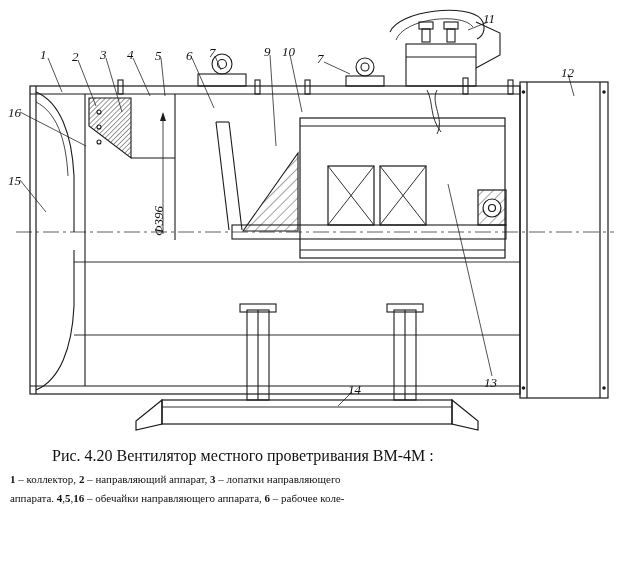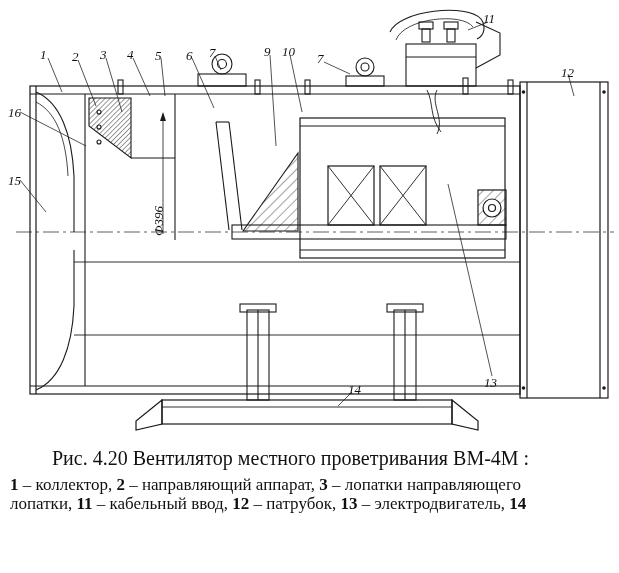--- a/index.html
+++ b/index.html
@@ -2,22 +2,22 @@
 <html><head>
 <meta charset="utf-8">
 <style>
   html,body{margin:0;padding:0;background:#ffffff;}
   body{width:619px;height:573px;overflow:hidden;font-family:"Liberation Serif",serif;color:#111;}
   .page{position:relative;width:619px;height:573px;background:#fff;}
   .drawing{position:relative;width:619px;height:445px;}
   .drawing svg{position:absolute;left:0;top:0;}
   .callout{position:absolute;font-style:italic;font-size:13px;line-height:13px;color:#111;transform-origin:0 0;white-space:nowrap;}
   .caption{padding:2px 10px 0 10px;}
-  .caption-title{font-size:20px;padding-left:42px;margin-bottom:5px;white-space:nowrap;}
-  .legend-line{font-size:17px;line-height:19px;white-space:nowrap;}
+  .caption-title{font-size:16px;padding-left:42px;margin-bottom:5px;white-space:nowrap;}
+  .legend-line{font-size:11px;line-height:19px;white-space:nowrap;}
   .legend-line b{font-weight:bold;}
 </style>
 </head>
 <body>
 
 <div class="page">
 
   <div class="drawing">
     <svg width="619" height="445" viewBox="0 0 619 445">
       <defs>
@@ -178,17 +178,17 @@
         <span class="callout" style="left: 484px; top: 376px;">13</span>
         <span class="callout" style="left: 348px; top: 383px;">14</span>
         <span class="callout" style="left: 152px; top: 236px; transform: rotate(-90deg);">Ф396</span>
       </div>
   </div>
 
   <div class="caption">
     <div class="caption-title">Рис. 4.20  Вентилятор местного проветривания ВМ-4М :</div>
     <div>
       <div class="legend-line"><b>1</b> – коллектор,  <b>2</b> – направляющий аппарат, <b>3</b> – лопатки направляющего</div>
-      <div class="legend-line">лопатки, <b>11</b> – кабельный ввод, <b>12</b> – патрубок, <b>13</b> – электродвигатель, <b>14</b></div>
+      <div class="legend-line">аппарата. <b>4</b>,<b>5</b>,<b>16</b> – обечайки направляющего аппарата, <b>6</b> – рабочее  коле-</div>
     </div>
   </div>
 
 </div>
 
 </body></html>

